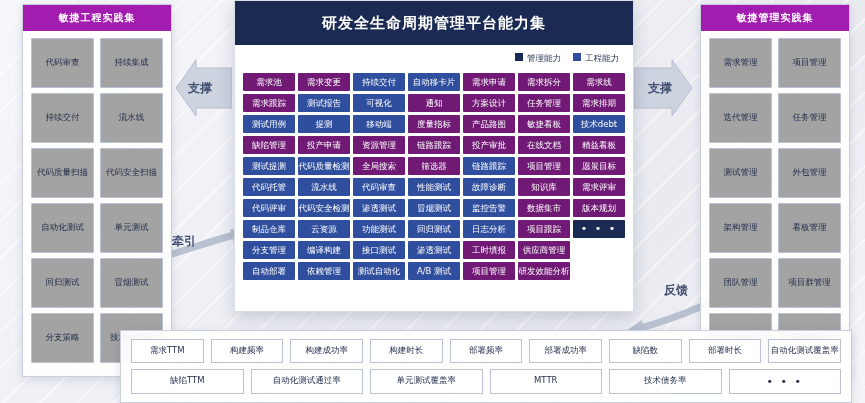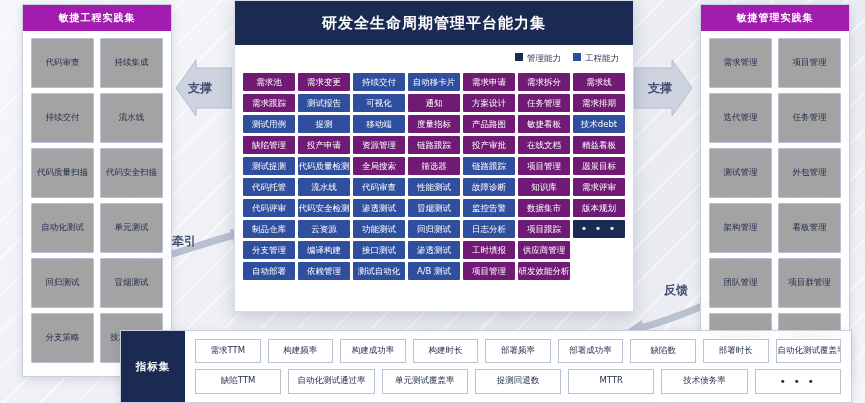--- a/index.html
+++ b/index.html
@@ -381,38 +381,36 @@
           <div class="cap eng">测试自动化</div>
           <div class="cap eng">A/B 测试</div>
           <div class="cap mgmt">项目管理</div>
           <div class="cap mgmt">研发效能分析</div>
           <div class="cap empty"></div>
         </div>
       </div>
   </div>
 
   <div id="metrics-box">
-    <div class="metrics-label">指标集</div>
     <div class="metrics-body" id="metrics-body">
         <div class="metrics-row">
           <div class="mchip">需求TTM</div>
           <div class="mchip">构建频率</div>
           <div class="mchip">构建成功率</div>
           <div class="mchip">构建时长</div>
           <div class="mchip">部署频率</div>
           <div class="mchip">部署成功率</div>
           <div class="mchip">缺陷数</div>
           <div class="mchip">部署时长</div>
           <div class="mchip">自动化测试覆盖率</div>
         </div>
         <div class="metrics-row">
           <div class="mchip">缺陷TTM</div>
           <div class="mchip">自动化测试通过率</div>
           <div class="mchip">单元测试覆盖率</div>
-          <div class="mchip">提测回退数</div>
           <div class="mchip">MTTR</div>
           <div class="mchip">技术债务率</div>
           <div class="mchip dots">• • •</div>
         </div>
       </div>
   </div>
 
 </div>
 
 </body></html>

